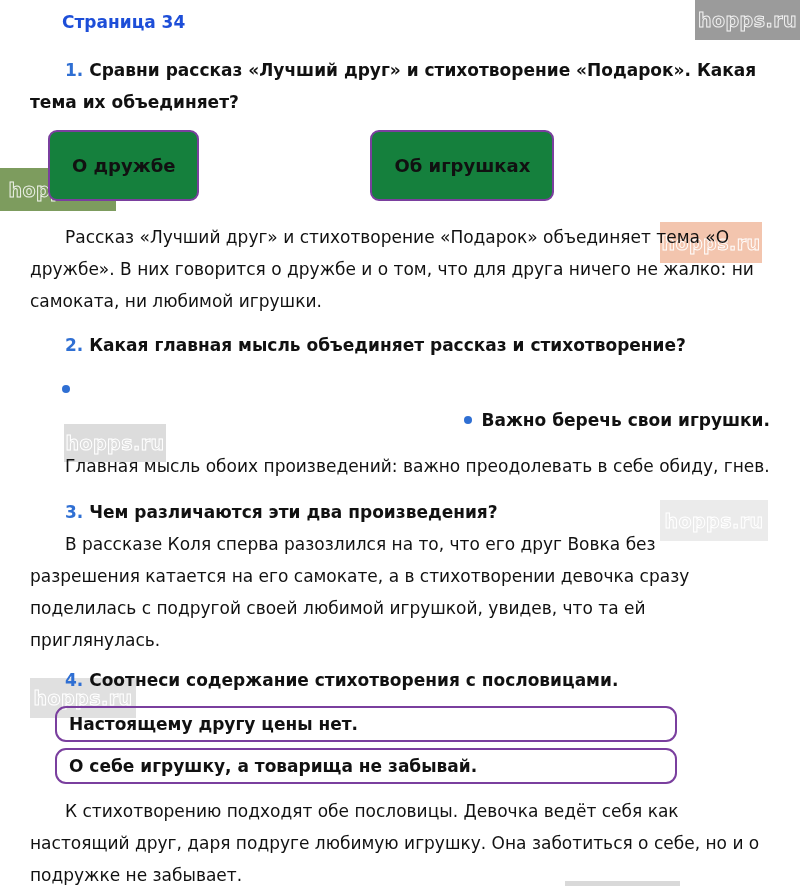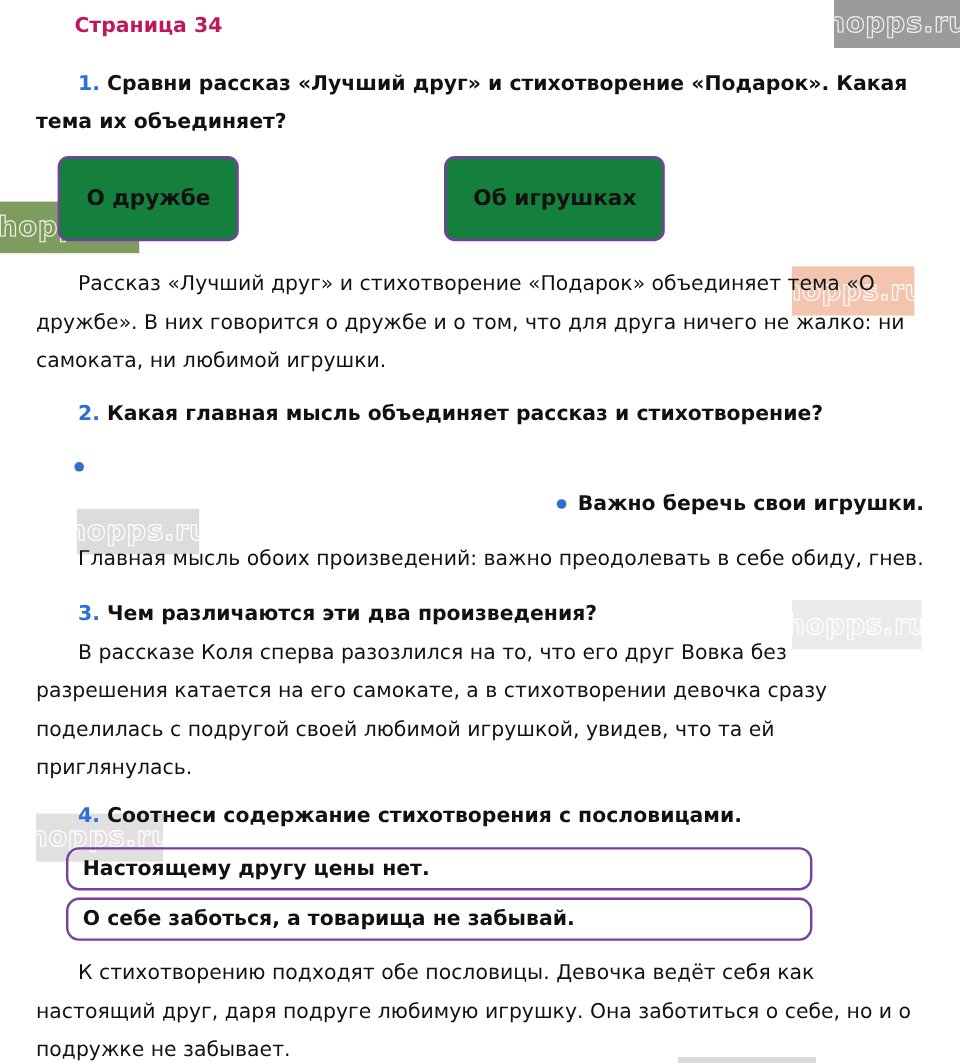--- a/index.html
+++ b/index.html
@@ -12,21 +12,21 @@
     background: #ffffff;
     overflow: hidden;
   }
   
   .wm {
     position: absolute;
     z-index: 0;
     display: flex;
     align-items: center;
     justify-content: center;
-    font-size: 23px;
+    font-size: 19px;
     font-weight: 700;
     letter-spacing: 0.5px;
     color: transparent;
     -webkit-text-stroke: 1px rgba(255,255,255,0.85);
   }
   .wm-topright  { left: 695px; top: 0px;   width: 105px; height: 40px; background: #9b9b9b; }
   .wm-green    { left: 0px;   top: 168px; width: 116px; height: 43px; background: #7d9c5e; }
   .wm-pink     { left: 660px; top: 222px; width: 102px; height: 41px; background: #f3c5ae; -webkit-text-stroke: 1px rgba(255,255,255,0.95); }
   .wm-gray1    { left: 64px;  top: 424px; width: 102px; height: 38px; background: #dcdcdc; -webkit-text-stroke: 1px rgba(255,255,255,1); }
   .wm-gray2    { left: 660px; top: 500px; width: 108px; height: 41px; background: #ebebeb; -webkit-text-stroke: 1px rgba(255,255,255,1); }
@@ -36,21 +36,21 @@
   .content {
     position: relative;
     z-index: 1;
     padding: 0 30px;
     color: #111111;
     font-size: 17px;
     line-height: 32px;
   }
   .page-title {
     margin: 6px 0 0 32px;
-    color: #be185d;
+    color: #1d4ed8;
     font-weight: 700;
     font-size: 17px;
   }
   .q-heading {
     font-weight: 700;
     text-indent: 35px;
   }
   .q-num { color: #2f6fd3; }
   .qh-1 { margin-top: 16px; }
   .qh-2 { margin-top: 12px; }
@@ -175,19 +175,19 @@
 
     <div class="answer ans-3">В рассказе Коля сперва разозлился на то, что его друг Вовка без разрешения катается на его самокате, а в стихотворении девочка сразу поделилась с подругой своей любимой игрушкой, увидев, что та ей приглянулась.</div>
 
     <div class="q-heading qh-4">
       <span class="q-num">4.</span>
       <span>Соотнеси содержание стихотворения с пословицами.</span>
     </div>
 
     <div class="proverbs">
       <div class="proverb-box">Настоящему другу цены нет.</div>
-      <div class="proverb-box">О себе заботься, а товарища не забывай.</div>
+      <div class="proverb-box">О себе игрушку, а товарища не забывай.</div>
     </div>
 
     <div class="answer ans-4">К стихотворению подходят обе пословицы. Девочка ведёт себя как настоящий друг, даря подруге любимую игрушку. Она заботиться о себе, но и о подружке не забывает.</div>
 
   </div>
 </div>
 
 </body></html>

